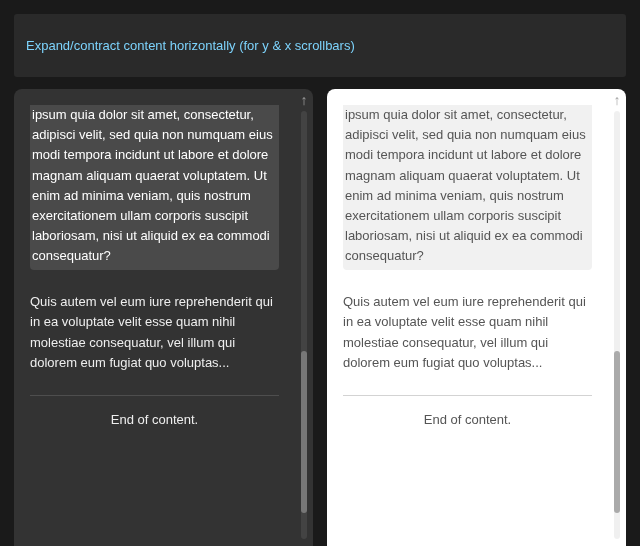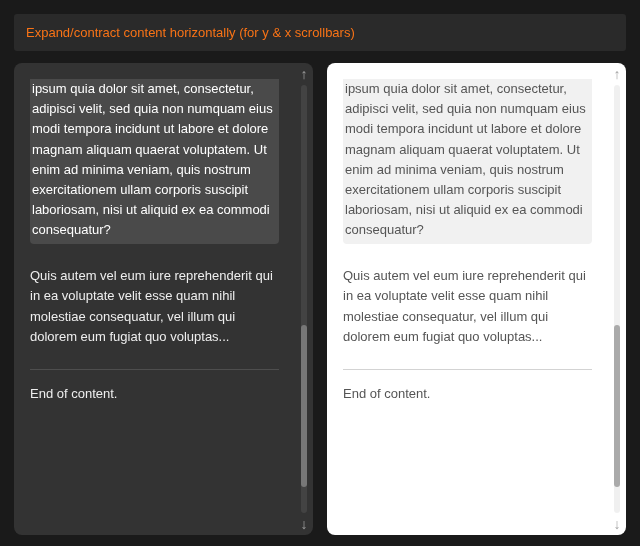--- a/index.html
+++ b/index.html
@@ -6,23 +6,23 @@
   html, body {
     width: 640px; height: 546px;
     background: #1a1a1a;
     font-family: Verdana, Geneva, sans-serif;
     font-size: 13px;
     color: #ddd;
     overflow: hidden;
   }
   .header {
     margin: 14px 14px 12px 14px;
-    padding: 11px 12px;
+    padding: 24px 12px;
     background: #2a2a2a;
-    color: #f97316;
+    color: #7dd3fc;
     border-radius: 3px;
   }
   .panels {
     display: flex;
     gap: 14px;
     padding: 0 14px;
   }
   .panel {
     flex: 1 1 0;
     position: relative;
@@ -37,21 +37,21 @@
   .viewport {
     position: relative;
     height: 100%;
     overflow: hidden;
     padding-right: 18px;
   }
   .scroll-content {
     transform: translateY(-20px);
   }
   .block { line-height: 1.55; margin-bottom: 22px; }
-  .block.last { margin-bottom: 0; }
+  .block.last { margin-bottom: 0; text-align: center; }
   .highlight {
     padding: 0 2px 4px 2px;
     border-radius: 4px;
   }
   .dark  .highlight { background: #4a4a4a; color: #fff; }
   .light .highlight { background: #f1f1f1; color: #555; }
 
   .hr {
     border: none; border-top: 1px solid currentColor;
     opacity: 0.35; margin: 18px 0 14px 0;

